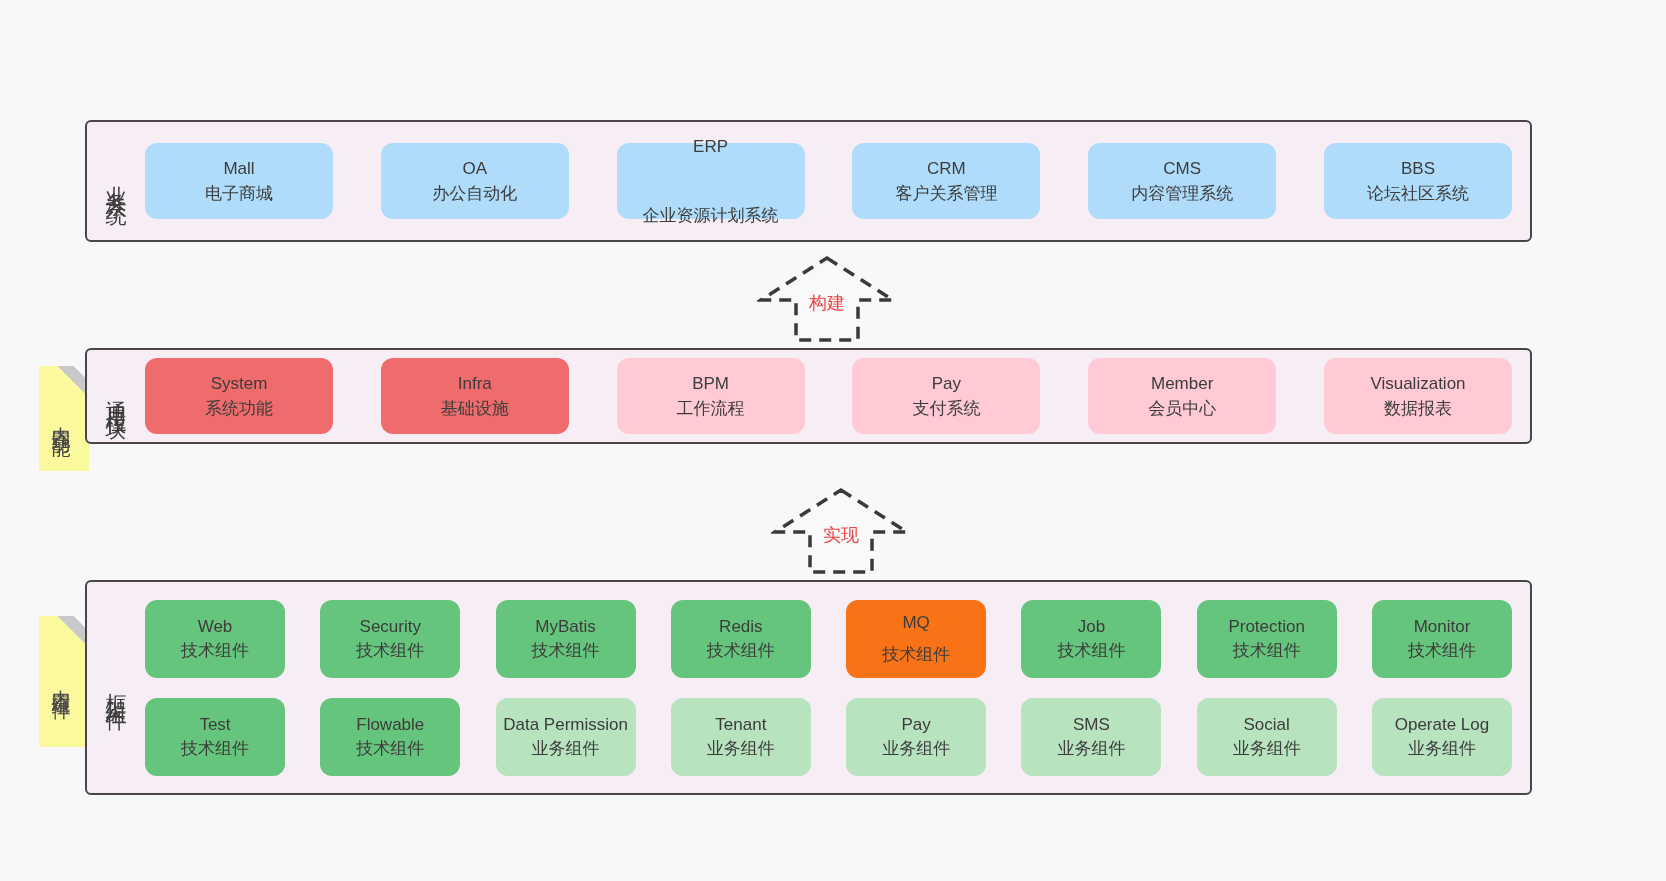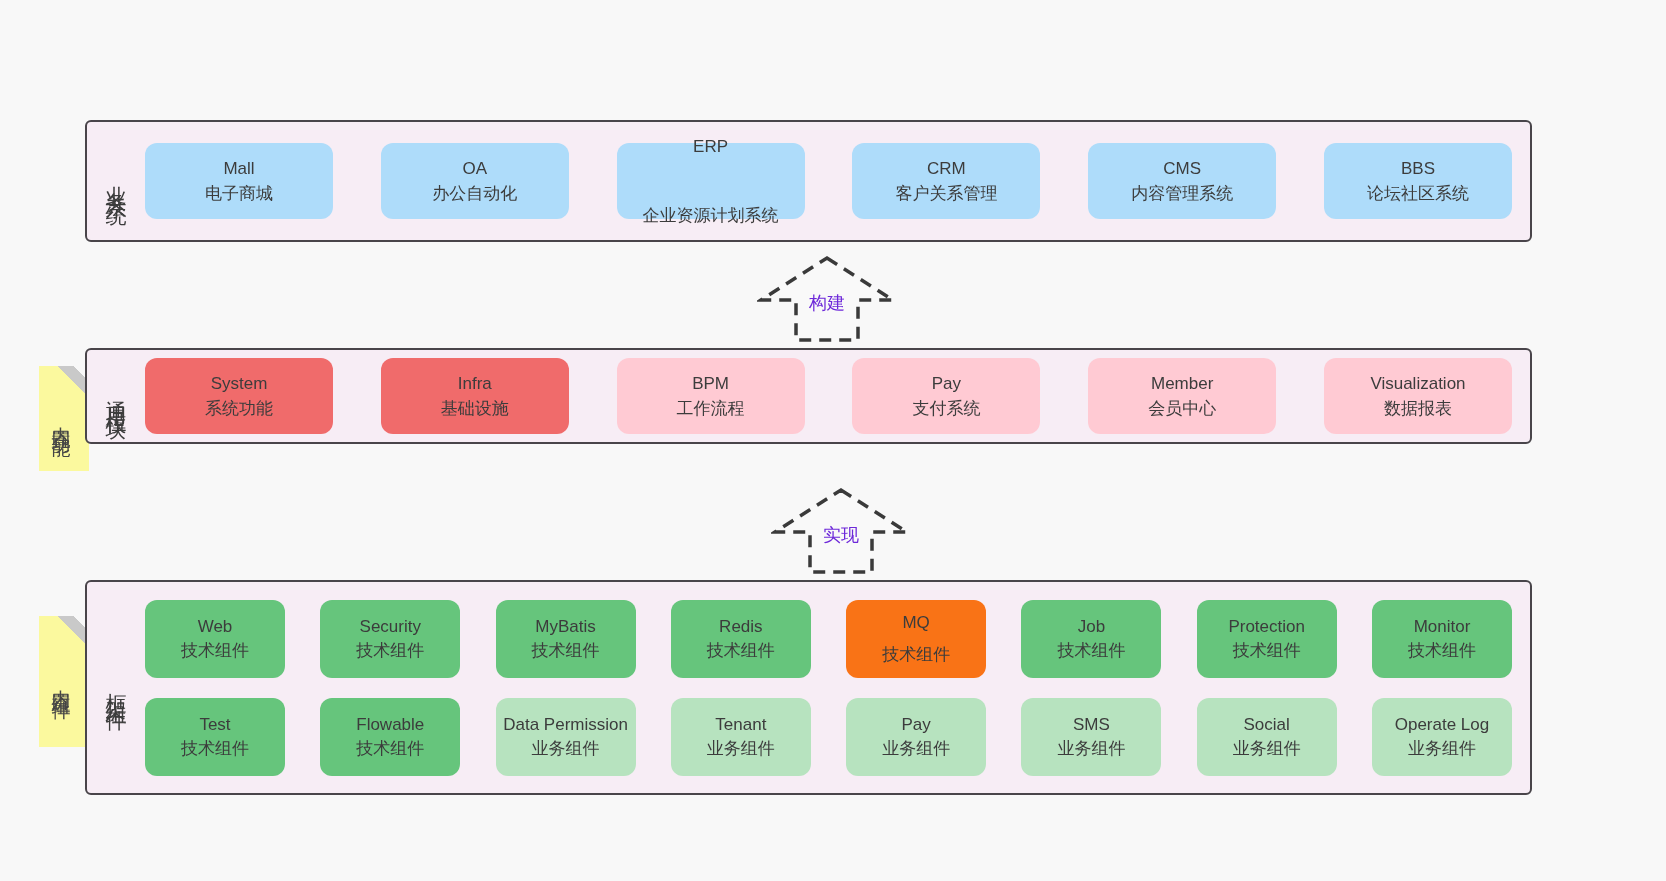--- a/index.html
+++ b/index.html
@@ -73,21 +73,21 @@
   .arrow-build     { left: 757px; top: 255px; }
   .arrow-implement { left: 771px; top: 487px; }
   .arrow svg { display: block; width: 100%; height: 100%; }
   .arrow-label {
     position: absolute;
     left: 50%; top: 36px;
     transform: translateX(-50%);
     background: #f9f9f9;
     padding: 0 4px;
     font-size: 18px;
-    color: #6d28d9;
+    color: #ef4444;
     white-space: nowrap;
   }
 
   
   .sticky {
     position: absolute;
     left: 39px;
     width: 50px;
     z-index: 1;
     display: flex; align-items: center; justify-content: center;

